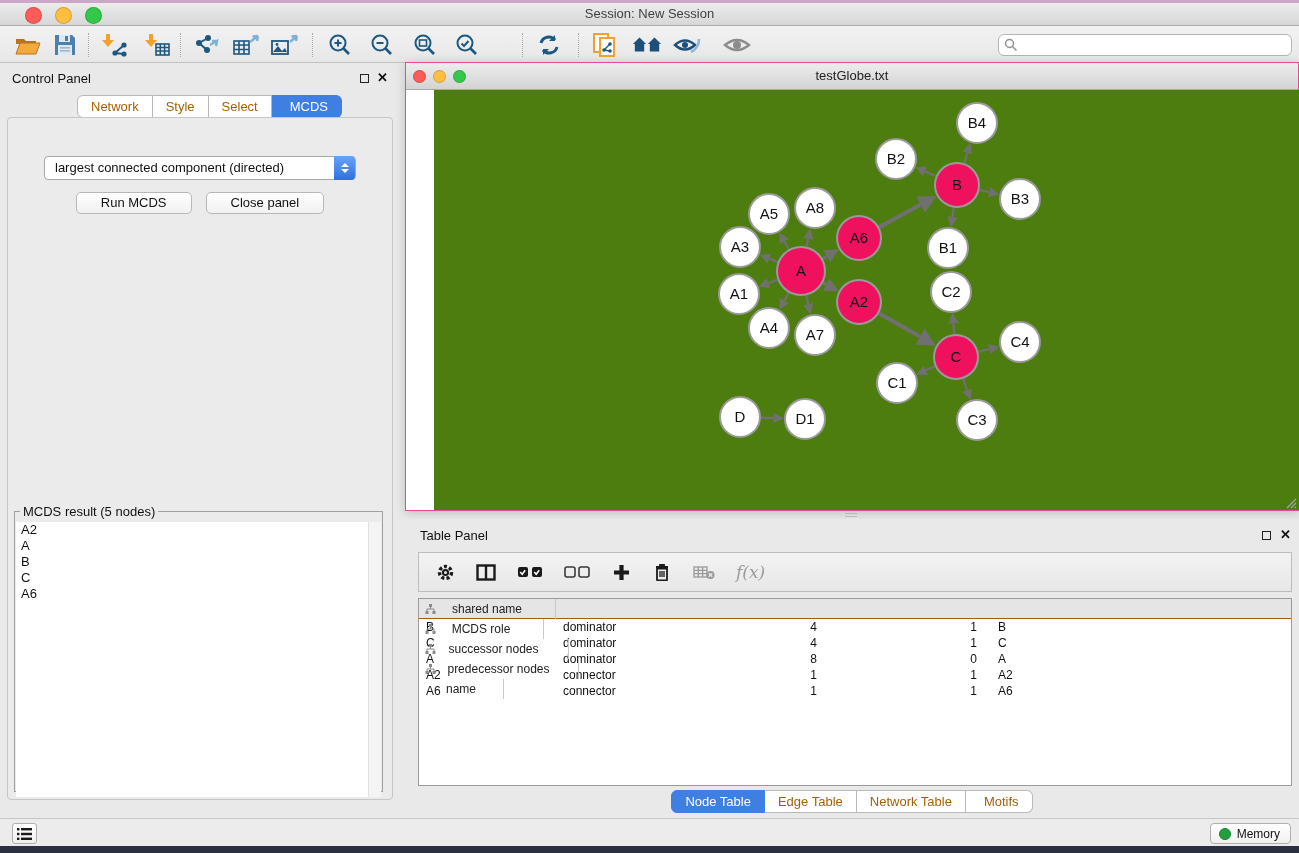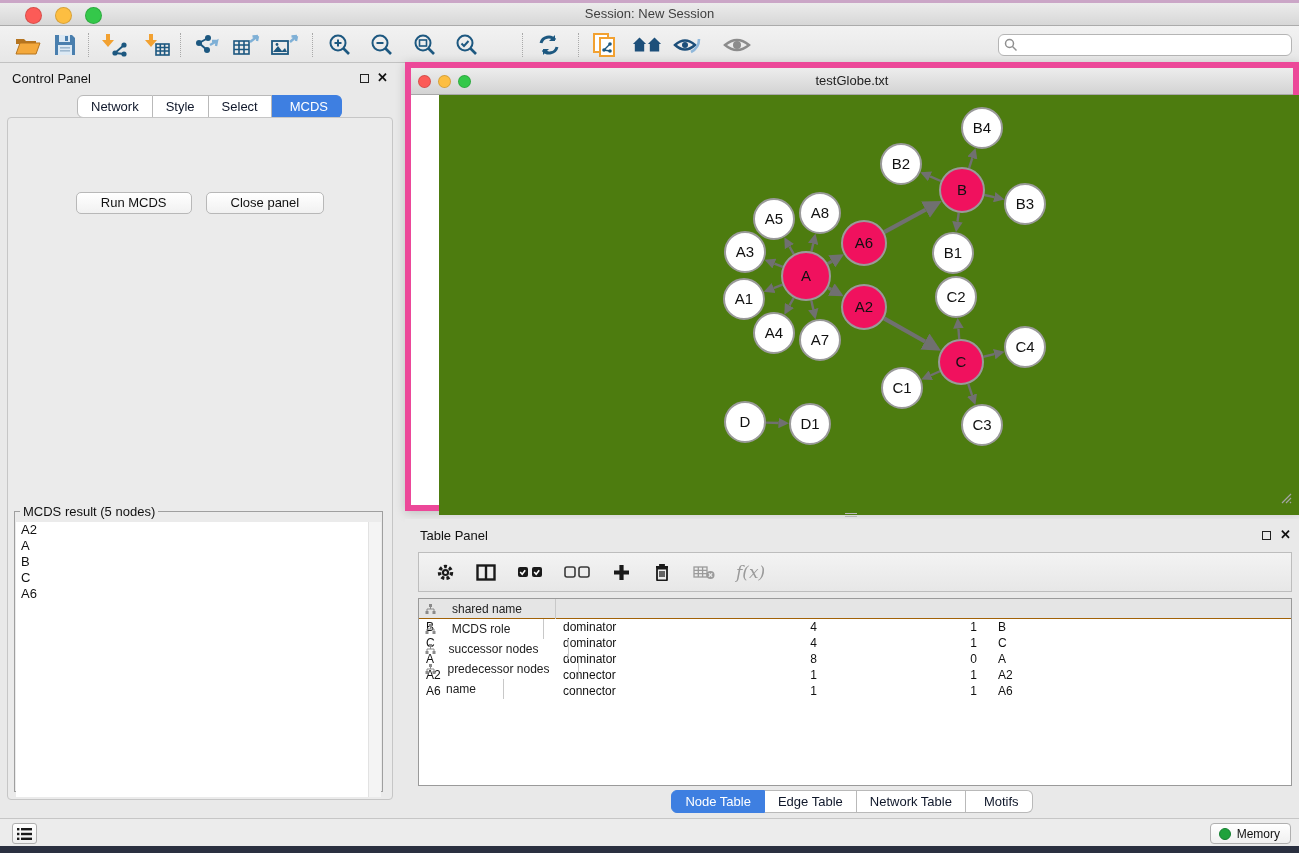--- a/index.html
+++ b/index.html
@@ -40,21 +40,21 @@
   .search-wrap svg { position:absolute; left:6px; top:4px; }
   
   .control-panel { position:absolute; left:0; top:63px; width:400px; height:755px; background:#e9e9e9; }
   .panel-head { position:absolute; left:0; top:6px; width:100%; height:20px; font-size:13px; color:#111; }
   .panel-head .pt { position:absolute; left:12px; top:2px; }
   .float-box { position:absolute; width:9px; height:9px; border:1.5px solid #222; top:5px; }
   .close-x { position:absolute; top:1px; font-size:13px; font-weight:bold; color:#111; }
   .cp-tabs { position:absolute; left:77px; top:32px; height:23px; display:flex; }
   .seg-tab {
     height:23px; padding:0 13px; font-size:13px; line-height:22px; background:#fff;
-    border:1px solid #b9b9b9; border-left:none; color:#0f172a; cursor:default; white-space:nowrap;
+    border:1px solid #b9b9b9; border-left:none; color:#a16207; cursor:default; white-space:nowrap;
   }
   .seg-tab:first-child { border-left:1px solid #b9b9b9; border-radius:6px 0 0 6px; }
   .seg-tab:last-child { border-radius:0 6px 6px 0;padding-left:18px; }
   .seg-tab.active { background:#3e7fe1; border-color:#3e7fe1; color:#fff; }
   .cp-content {
     position:absolute; left:7px; top:54px; width:386px; height:683px;
     border:1px solid #c6c6c6; border-radius:4px; background:#ebebeb;
   }
   .opt-label { position:absolute; left:0; top:19px; width:100%; text-align:center; font-size:13px; color:#111; }
   .criterion {
@@ -82,21 +82,21 @@
   .mcds-fieldset legend { margin-left:5px; padding:0 3px; font-size:13px; color:#111; }
   .mcds-listbox {
     position:absolute; left:1px; top:3px; width:365px; height:275px;
     background:#fff; overflow:hidden;
   }
   .mcds-scroll { position:absolute; right:0; top:0; width:13px; height:100%; background:#f4f4f4; border-left:1px solid #e2e2e2; }
   .mcds-item { font-size:13px; line-height:16px; padding-left:5px; color:#111; }
   
   .net-window {
     position:absolute; left:405px; top:62px; width:894px; height:449px;
-    background:#fff; border:6px solid #ec4899; box-shadow:0 2px 10px rgba(0,0,0,.18);padding-left:16px;
+    background:#fff; border:1px solid #ec4899; box-shadow:0 2px 10px rgba(0,0,0,.18);padding-left:16px;
   }
   .net-titlebar {
     position:absolute; left:0; top:0; width:100%; height:27px;
     background:linear-gradient(#ededed,#d3d3d3); border-bottom:1px solid #a8a8a8;
     text-align:center; font-size:13px; color:#222; line-height:26px;
   }
   .ntl { position:absolute; top:7px; width:13px; height:13px; border-radius:50%; border:1px solid rgba(0,0,0,.15); }
   .ntl.red { left:7px; background:#fc5b57; }
   .ntl.yellow { left:27px; background:#fdbe41; }
   .ntl.green { left:47px; background:#34c84a; }
@@ -306,20 +306,27 @@
     <span class="float-box" style="left:360px"></span>
     <span class="close-x" style="left:377px">✕</span>
   </div>
   <div class="cp-tabs" id="cp-tabs">
       <span class="seg-tab">Network</span>
       <span class="seg-tab">Style</span>
       <span class="seg-tab">Select</span>
       <span class="seg-tab active">MCDS</span>
     </div>
   <div class="cp-content">
+    <div class="criterion">
+      <span>largest connected component (directed)</span>
+      <span class="stepper">
+        <span class="chev up"></span>
+          <span class="chev down"></span>
+      </span>
+    </div>
     <div class="cp-buttons">
       <button class="btn">Run MCDS</button>
       <button class="btn">Close panel</button>
     </div>
     <fieldset class="mcds-fieldset">
       <legend>MCDS result (5 nodes)</legend>
       <div class="mcds-listbox" id="mcds-list">
         <div class="mcds-scroll"></div>
       <div class="mcds-item">A2</div>
           <div class="mcds-item">A</div>

